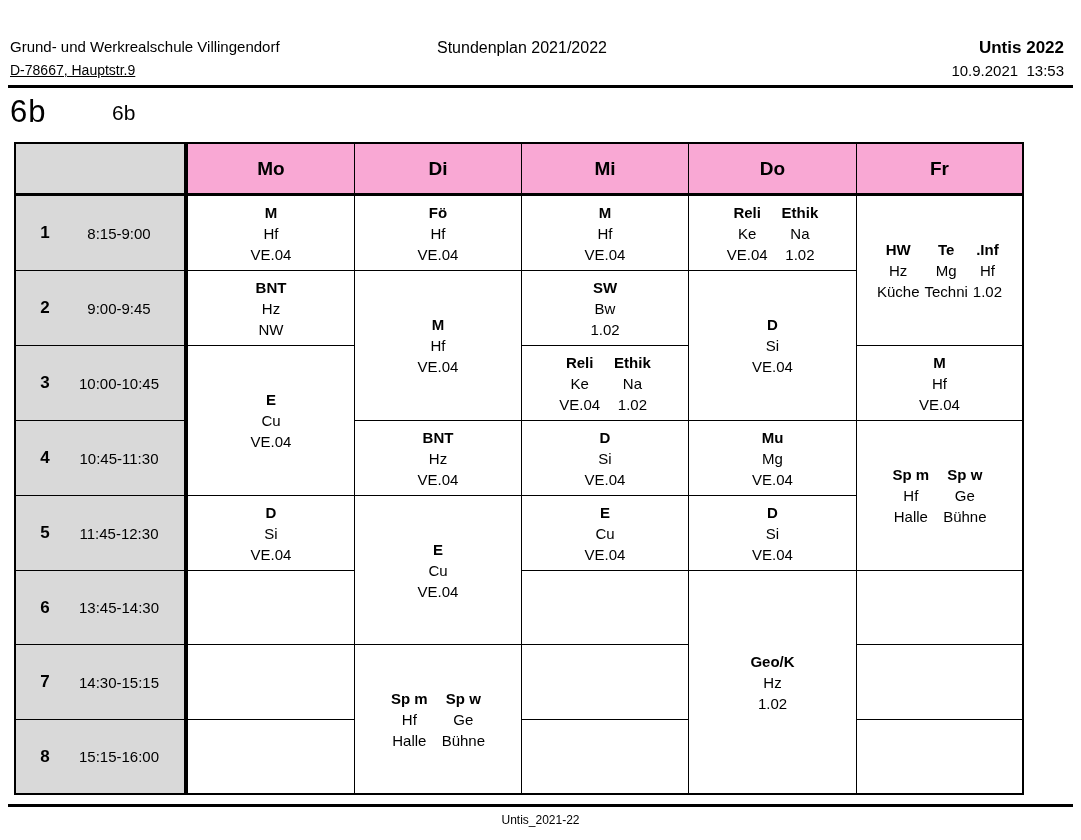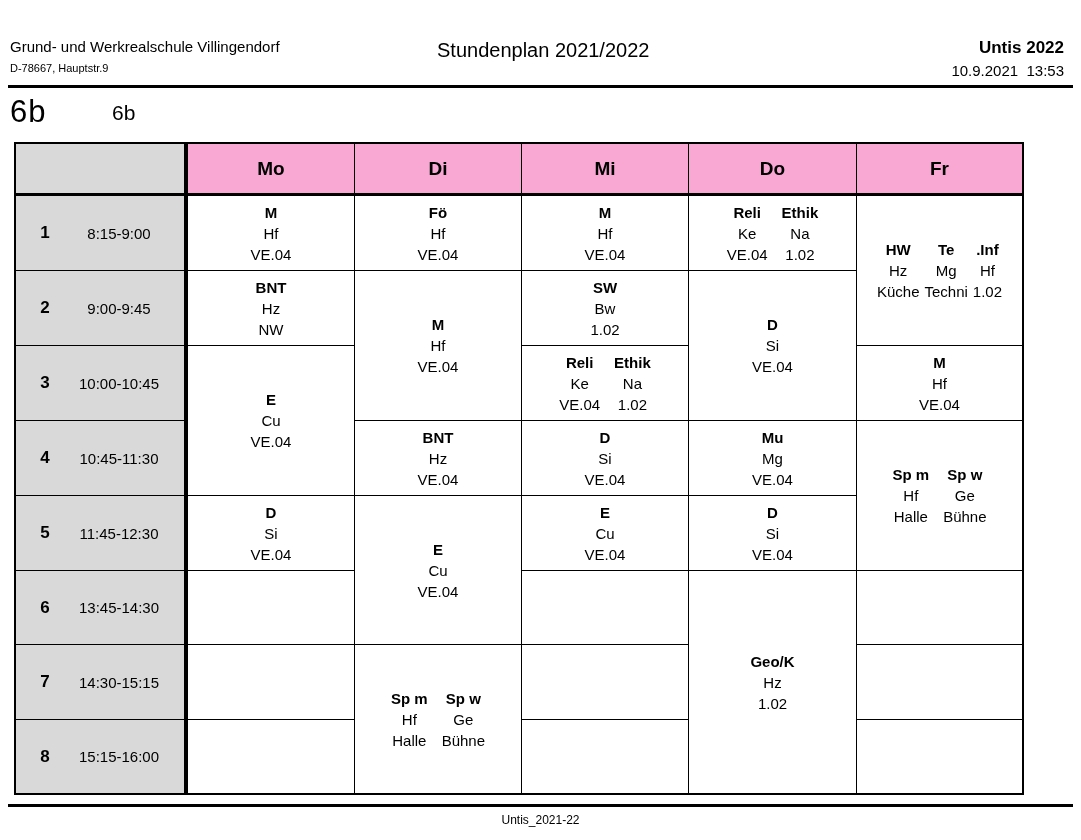--- a/index.html
+++ b/index.html
@@ -3,23 +3,23 @@
 <meta charset="utf-8">
 <style>
   * { margin:0; padding:0; box-sizing:border-box; }
   html,body { width:1081px; height:840px; background:#ffffff; overflow:hidden;
               font-family:"Liberation Sans", sans-serif; color:#000; }
   .abs { position:absolute; }
   .pre { white-space:pre; }
 
   
   .school-name   { left:10px;  top:38px;  font-size:15px; font-weight:normal; }
-  .plan-title    { left:437px; top:39px;  font-size:20px; }
+  .plan-title    { left:437px; top:39px;  font-size:16px; }
   .app-title     { right:17px; top:38px;  font-size:17px; font-weight:bold; }
-  .address       { left:10px;  top:62px;  font-size:11px; }
+  .address       { left:10px;  top:62px;  font-size:14px;text-decoration:underline; }
   .print-dt      { right:17px; top:62px;  font-size:15px;text-align:right; }
   .top-rule      { left:8px; right:8px; top:85px; height:3px; background:#000; }
 
   .class-title    { left:10px;  top:94px;  font-size:31px; letter-spacing:1px; }
   .class-subtitle { left:112px; top:101px; font-size:21px; }
 
   
   .timetable {
     position:absolute; left:14px; top:142px;
     display:grid;

